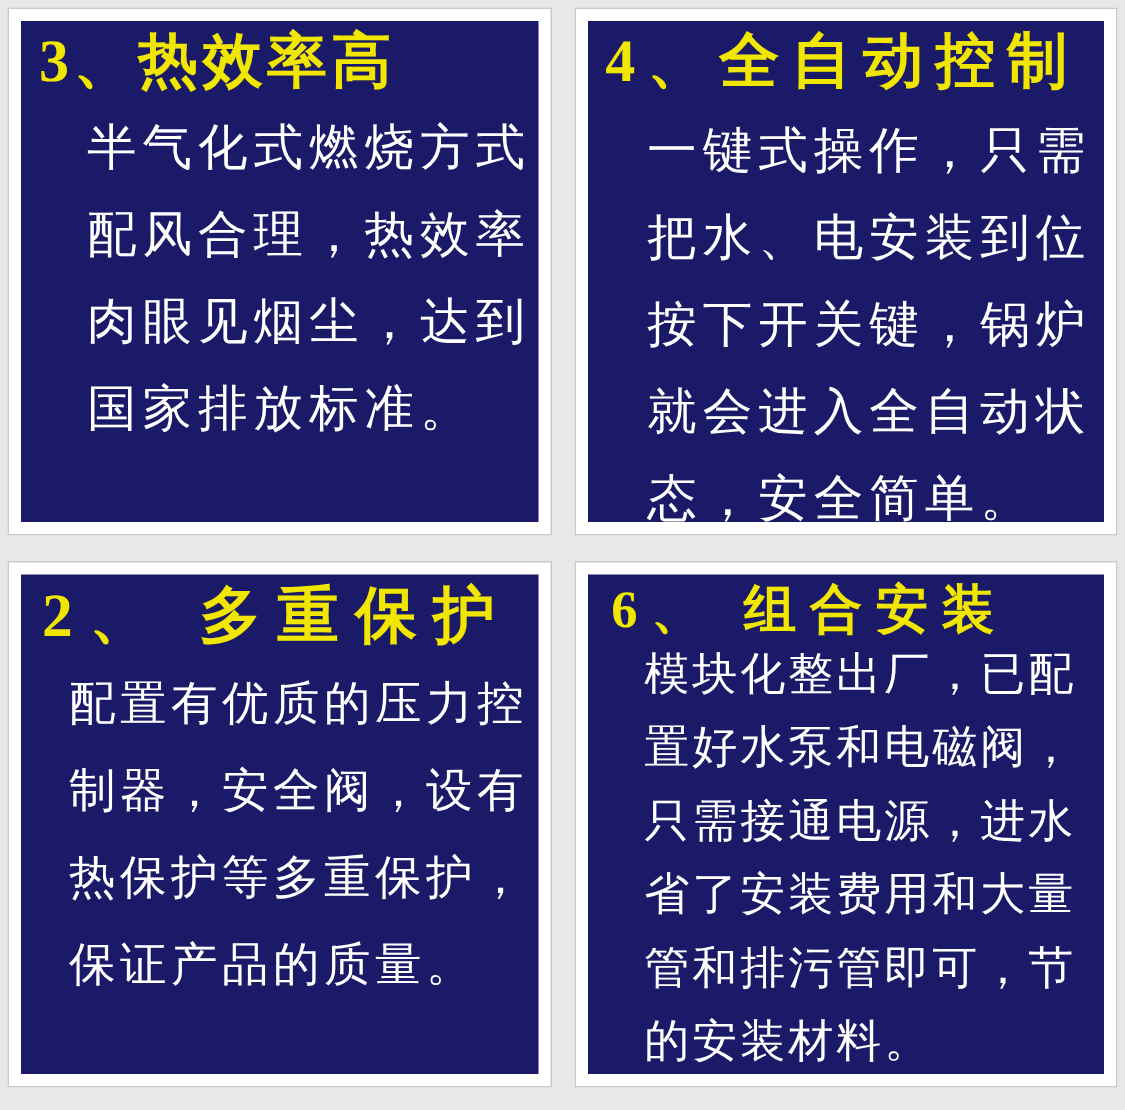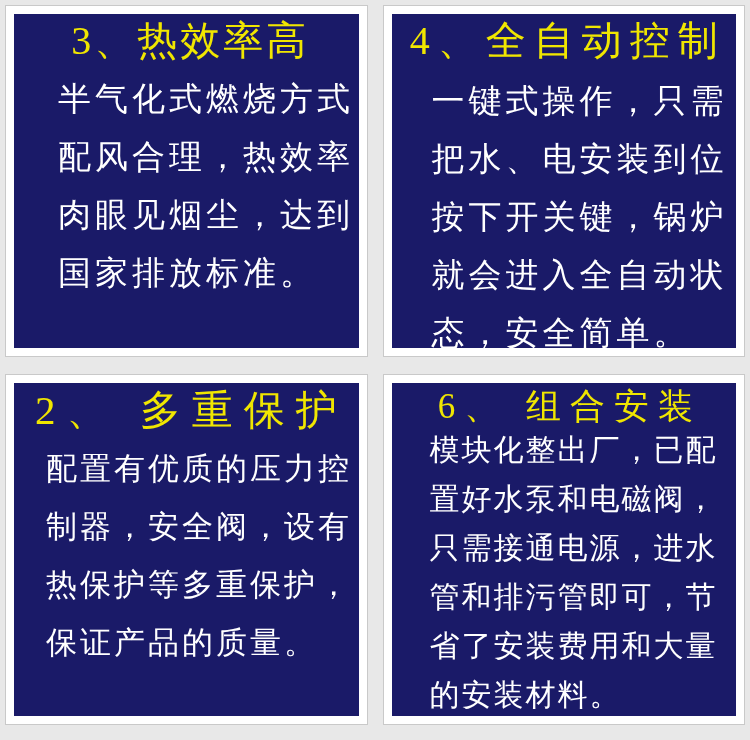--- a/index.html
+++ b/index.html
@@ -35,24 +35,23 @@
   .panel {
     box-sizing: border-box;
     width: 100%;
     height: 100%;
     background: var(--panel-bg, #1a1a68);
     overflow: hidden;
     padding: 4px 4px 0 4px;
   }
   .panel-heading {
     color: var(--heading-color, #f0e600);
-    font-weight: normal;
+    font-weight: bold;
     white-space: nowrap;
     line-height: 1.05;
-    text-align: center;
   }
   .panel-body {
     color: var(--body-color, #ffffff);
   }
   .line {
     white-space: nowrap;
   }
   
   .p1 .panel-heading { font-size: 40px; letter-spacing: 3px; padding: 2px 0 0 8px; }
   .p1 .panel-body    { padding: 8px 2px 0 40px; font-size: 33px; line-height: 58px; letter-spacing: 4px; }
@@ -108,20 +107,20 @@
     </div>
   </div>
 
   <div class="card p4">
     <div class="panel">
       <div class="panel-heading">6、 组合安装</div>
       <div class="panel-body">
         <div class="line">模块化整出厂，已配</div>
         <div class="line">置好水泵和电磁阀，</div>
         <div class="line">只需接通电源，进水</div>
+        <div class="line">省了安装费用和大量</div>
         <div class="line">管和排污管即可，节</div>
-        <div class="line">省了安装费用和大量</div>
         <div class="line">的安装材料。</div>
       </div>
     </div>
   </div>
 
 </div>
 
 </body></html>

